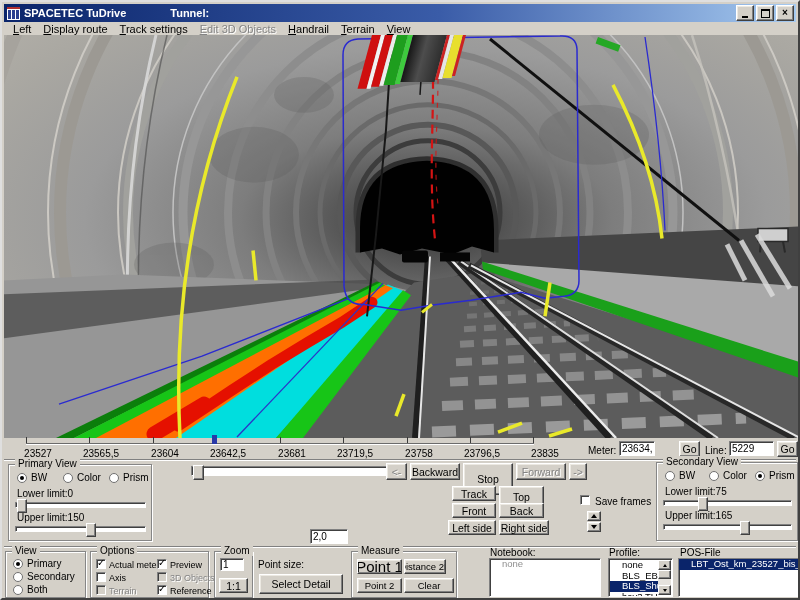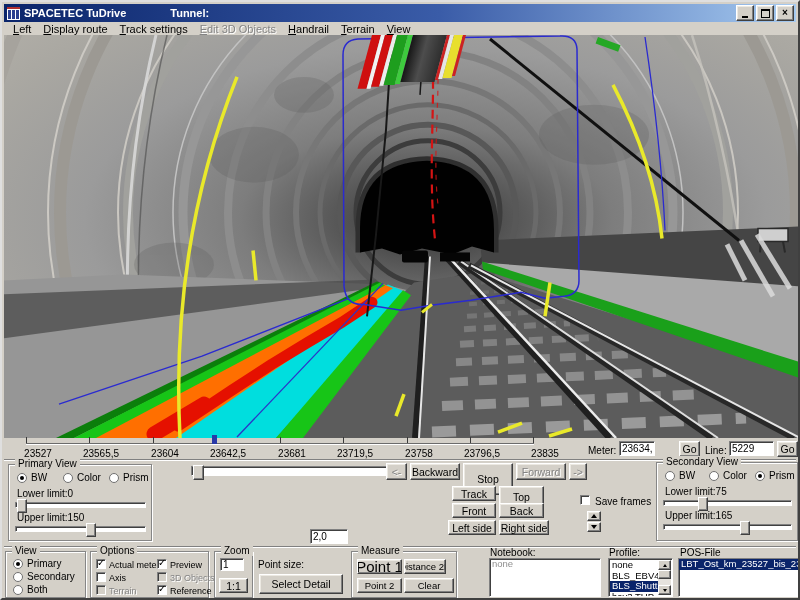--- a/index.html
+++ b/index.html
@@ -51,21 +51,21 @@
     box-shadow:inset -1px -1px 0 #808080}
   .hsep{position:absolute;left:2px;right:2px;height:0;border-top:1px solid #808080;border-bottom:1px solid #fff}
   .lbl{position:absolute;font-size:10px;white-space:nowrap}
   
   .tick{position:absolute;width:1px;height:6px;background:#3a3a3a;top:435px}
   .rlab{position:absolute;top:446px;width:56px;text-align:center;font-size:10px}
   .rthumb{position:absolute;left:210px;top:433px;width:5px;height:9px;background:#2939a8}
   
   .list{position:absolute;box-sizing:border-box;background:#fff;border:1px solid;border-color:#808080 #fff #fff #808080;
     box-shadow:inset 1px 1px 0 #404040;overflow:hidden;font-size:9.5px}
-  .lrow{height:10.5px;line-height:10.5px;padding-left:2px;white-space:nowrap;overflow:hidden}
+  .lrow{height:10.5px;line-height:10.5px;padding-left:12px;white-space:nowrap;overflow:hidden}
   .lrow.sel{background:#0a246a;color:#fff}
   .lrow.gray{color:#909090}
   .sb{position:absolute;top:1px;right:1px;bottom:1px;width:13px;background:#e6e3de}
   .sbtn{position:absolute;left:0;width:13px;height:10px;background:#d4d0c8;border:1px solid;
     border-color:#fff #404040 #404040 #fff;box-shadow:inset -1px -1px 0 #808080;box-sizing:border-box;
     display:flex;align-items:center;justify-content:center}
   .tri-up{width:0;height:0;border-left:3px solid transparent;border-right:3px solid transparent;border-bottom:4px solid #000}
   .tri-dn{width:0;height:0;border-left:3px solid transparent;border-right:3px solid transparent;border-top:4px solid #000}
   .viewport{position:absolute;left:2px;top:33px;width:796px;height:403px;overflow:hidden;background:#8f8f8f}
 </style>

